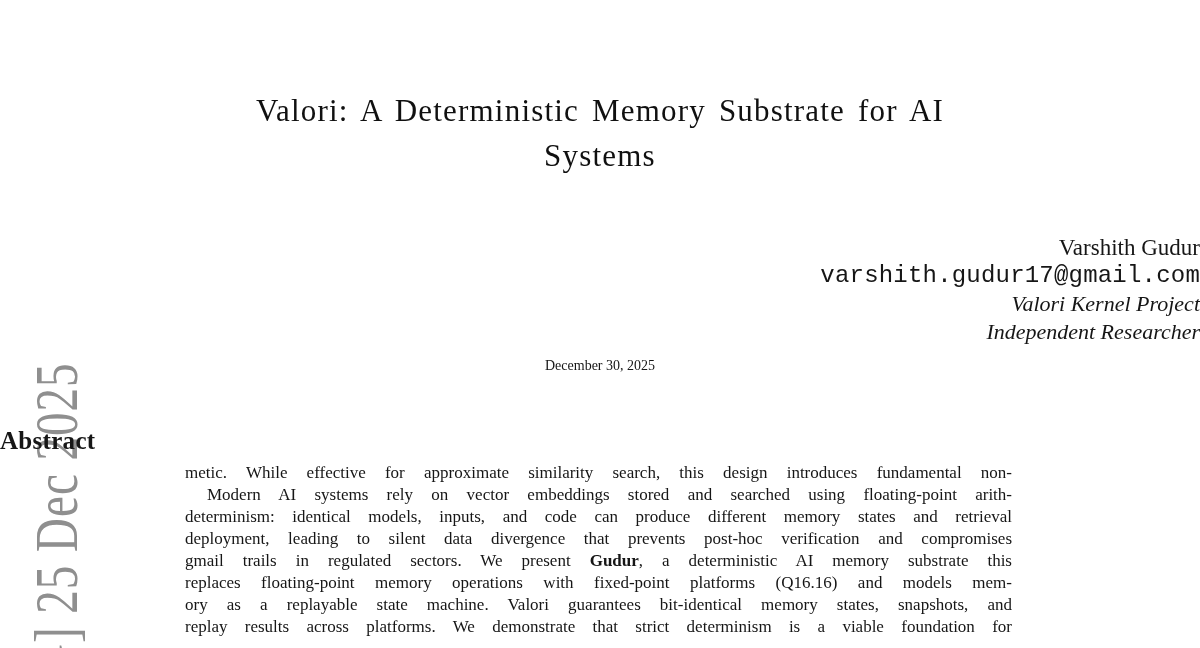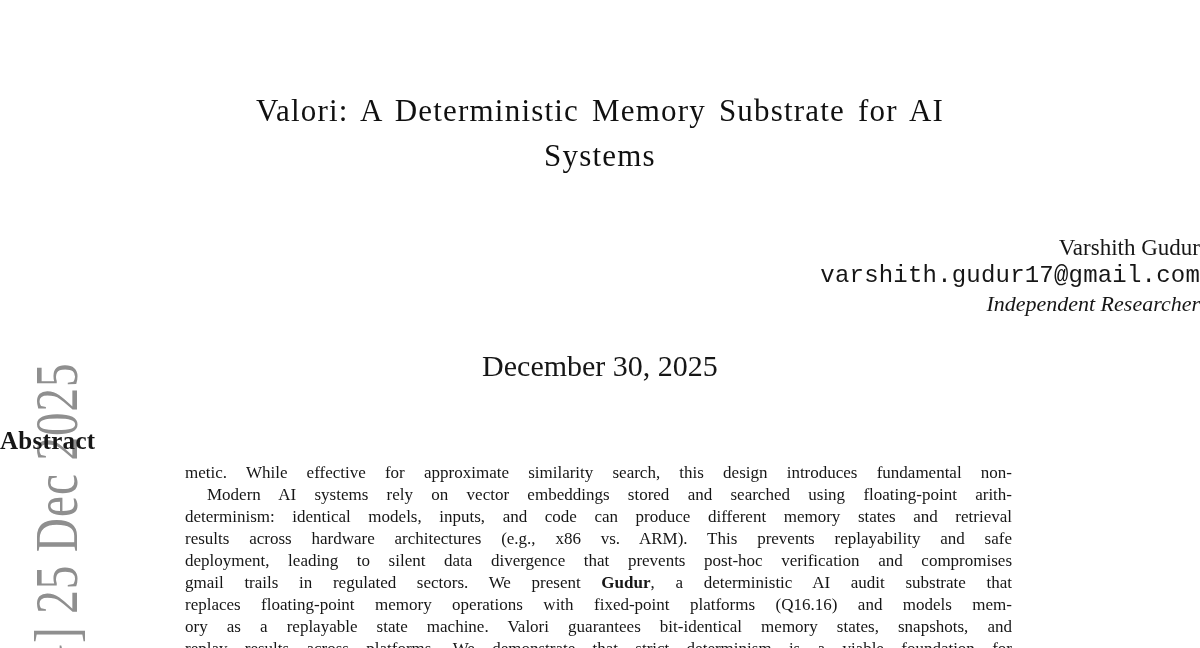--- a/index.html
+++ b/index.html
@@ -61,21 +61,21 @@
     line-height: 28px;
     white-space: nowrap;
   }
   
   .date-line {
     position: absolute;
     top: 352px;
     left: 0;
     right: 0;
     text-align: center;
-    font-size: 30px;
+    font-size: 14px;
     line-height: 28px;
   }
   
   .abstract-heading {
     position: absolute;
     top: 428px;
     left: 0;
     right: 0;
     text-align: left;
     font-weight: bold;
@@ -122,32 +122,32 @@
 <div class="page">
 
   <div class="title-block">
     <div class="title-line">Valori: A Deterministic Memory Substrate for AI</div>
     <div class="title-line">Systems</div>
   </div>
 
   <div class="author-block">
     <div class="author-name">Varshith Gudur</div>
     <div class="author-email">varshith.gudur17@gmail.com</div>
+    <div class="author-affil">Valori Kernel Project</div>
     <div class="author-affil">Independent Researcher</div>
   </div>
 
   <div class="date-line">December 30, 2025</div>
 
   <div class="abstract-heading">Abstract</div>
 
   <div class="abstract-body">
     <div class="abs-line">metic. While effective for approximate similarity search, this design introduces fundamental non-</div>
     <div class="abs-line indent">Modern AI systems rely on vector embeddings stored and searched using floating-point arith-</div>
     <div class="abs-line">determinism: identical models, inputs, and code can produce different memory states and retrieval</div>
-    <div class="abs-line">results across hardware architectures (e.g., x86 vs. ARM). This prevents replayability and safe</div>
     <div class="abs-line">deployment, leading to silent data divergence that prevents post-hoc verification and compromises</div>
-    <div class="abs-line"><span>gmail trails in regulated sectors. We present </span><b>Gudur</b><span>, a deterministic AI audit substrate that</span></div>
+    <div class="abs-line"><span>gmail trails in regulated sectors. We present </span><b>Gudur</b><span>, a deterministic AI memory substrate this</span></div>
     <div class="abs-line">replaces floating-point memory operations with fixed-point platforms (Q16.16) and models mem-</div>
     <div class="abs-line">ory as a replayable state machine. Valori guarantees bit-identical memory states, snapshots, and</div>
     <div class="abs-line">replay results across platforms. We demonstrate that strict determinism is a viable foundation for</div>
   </div>
 
 </div>
 
 </body></html>

